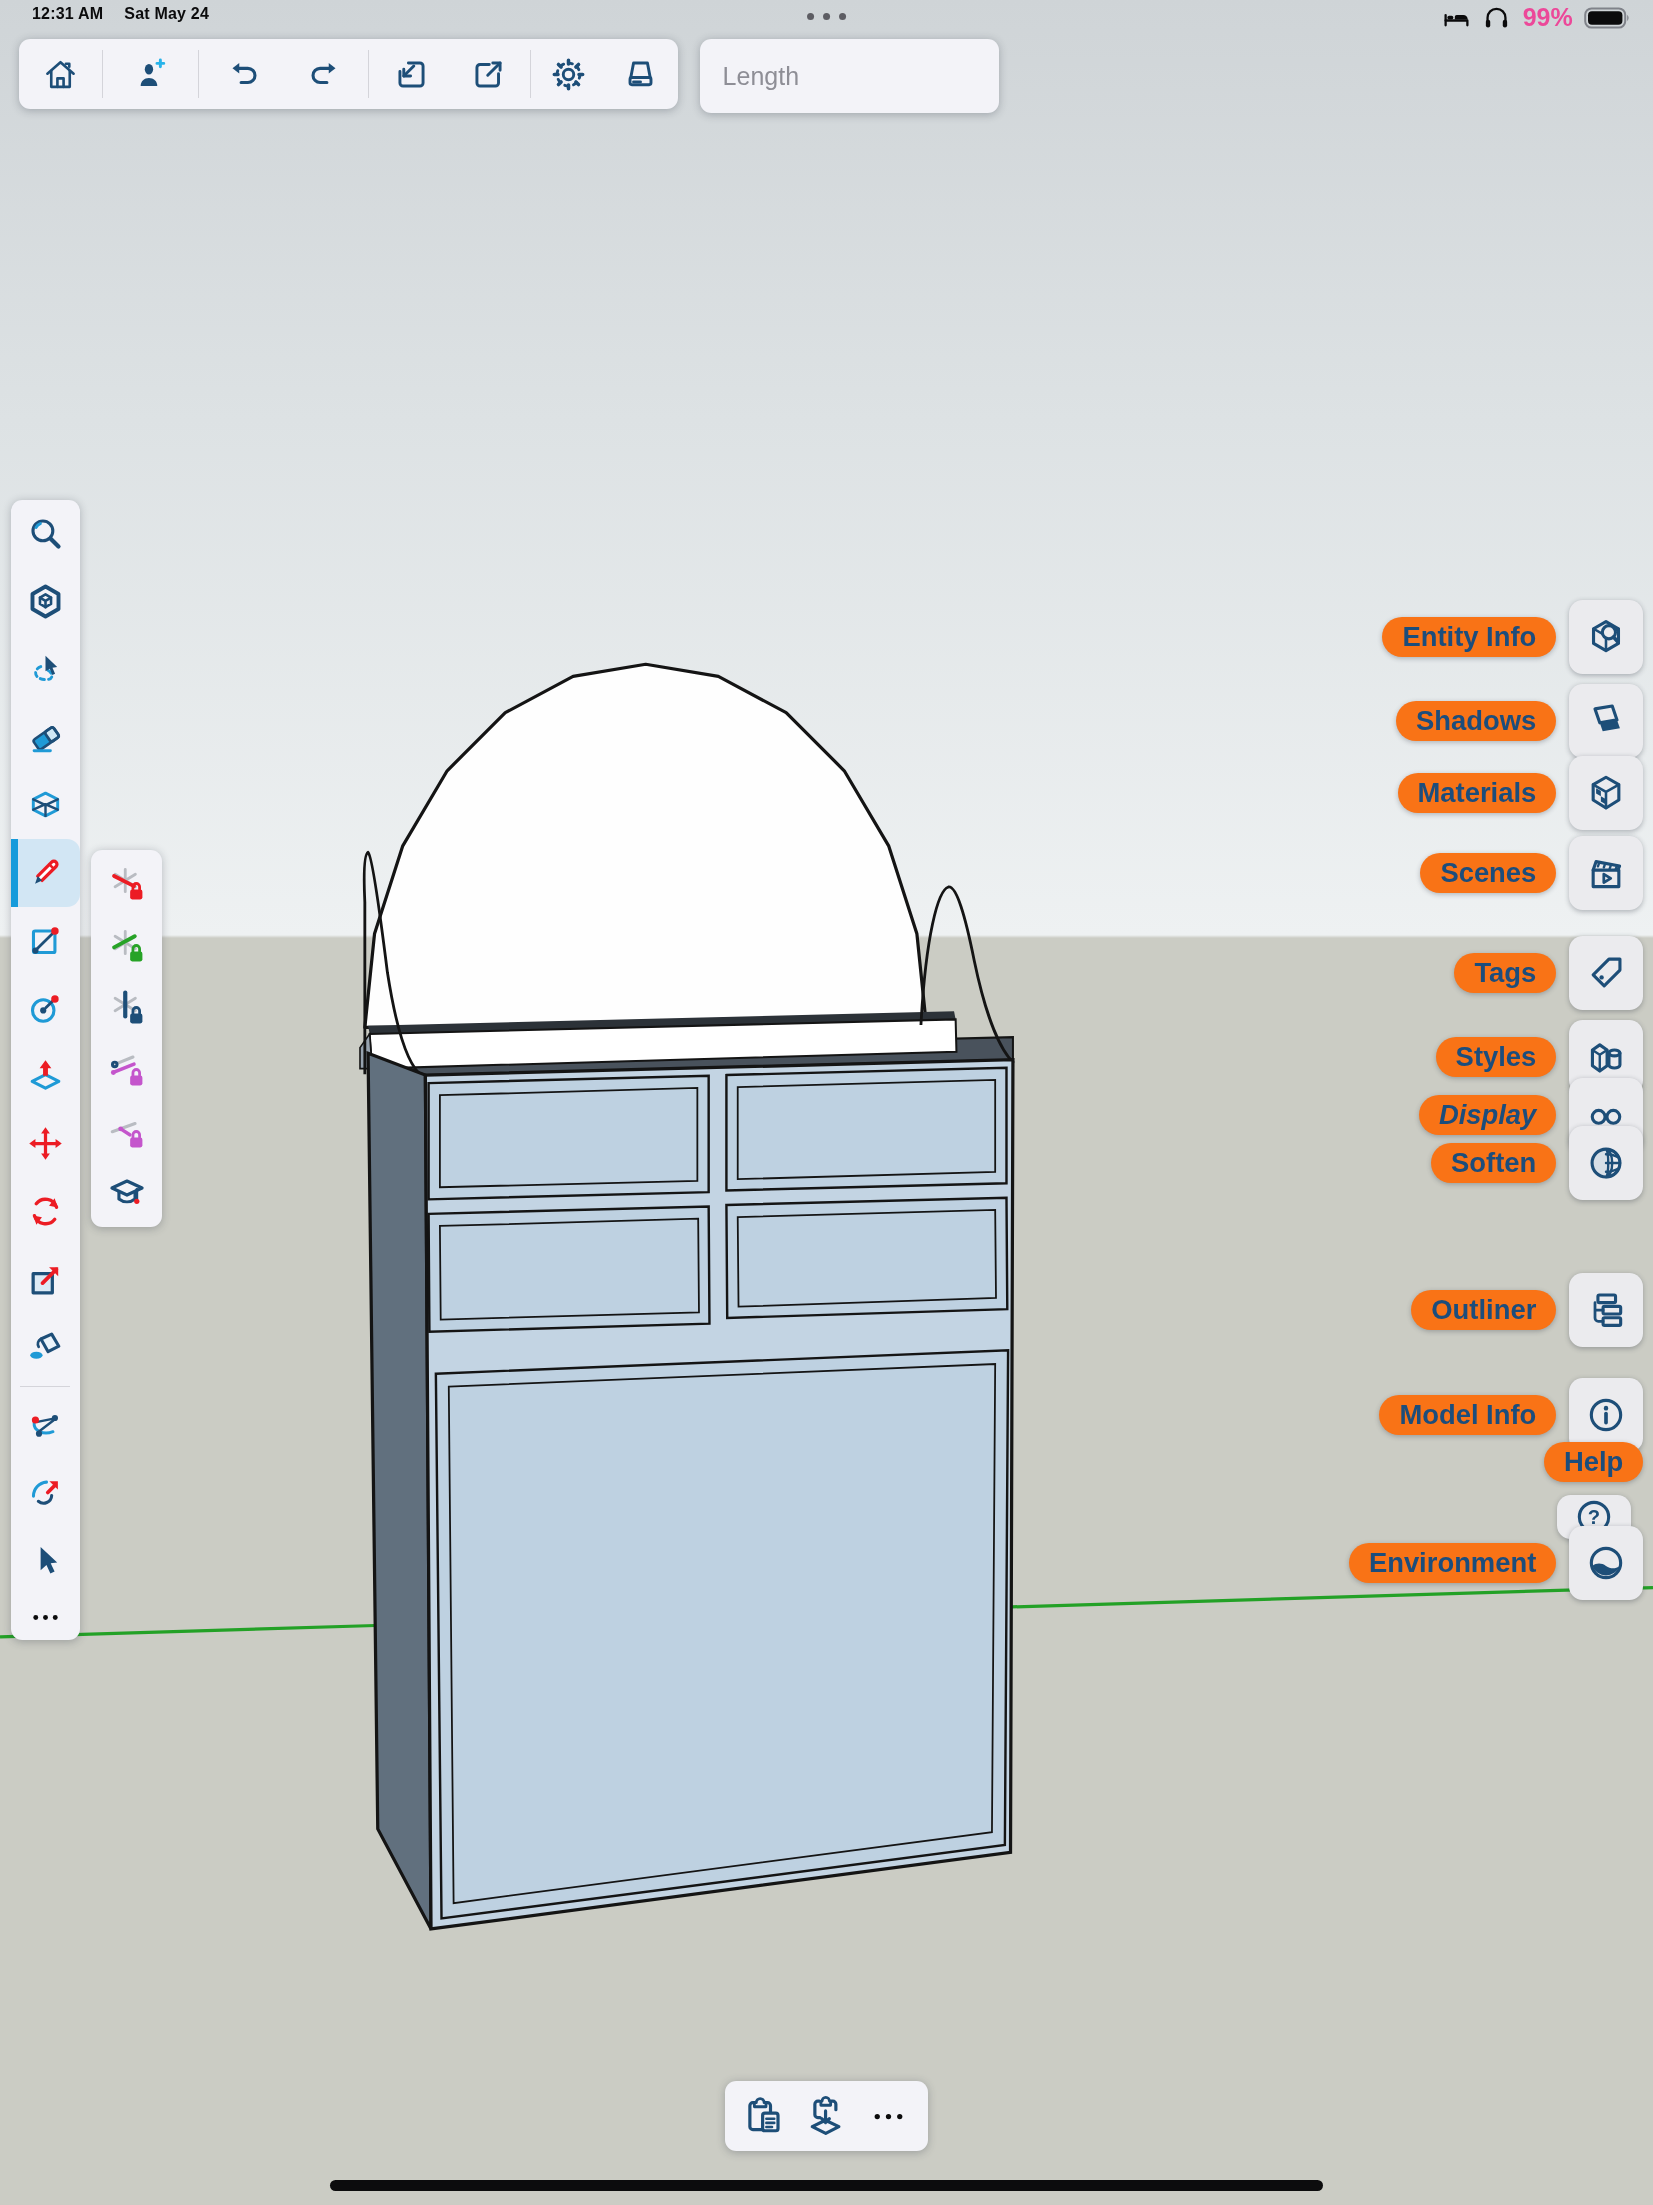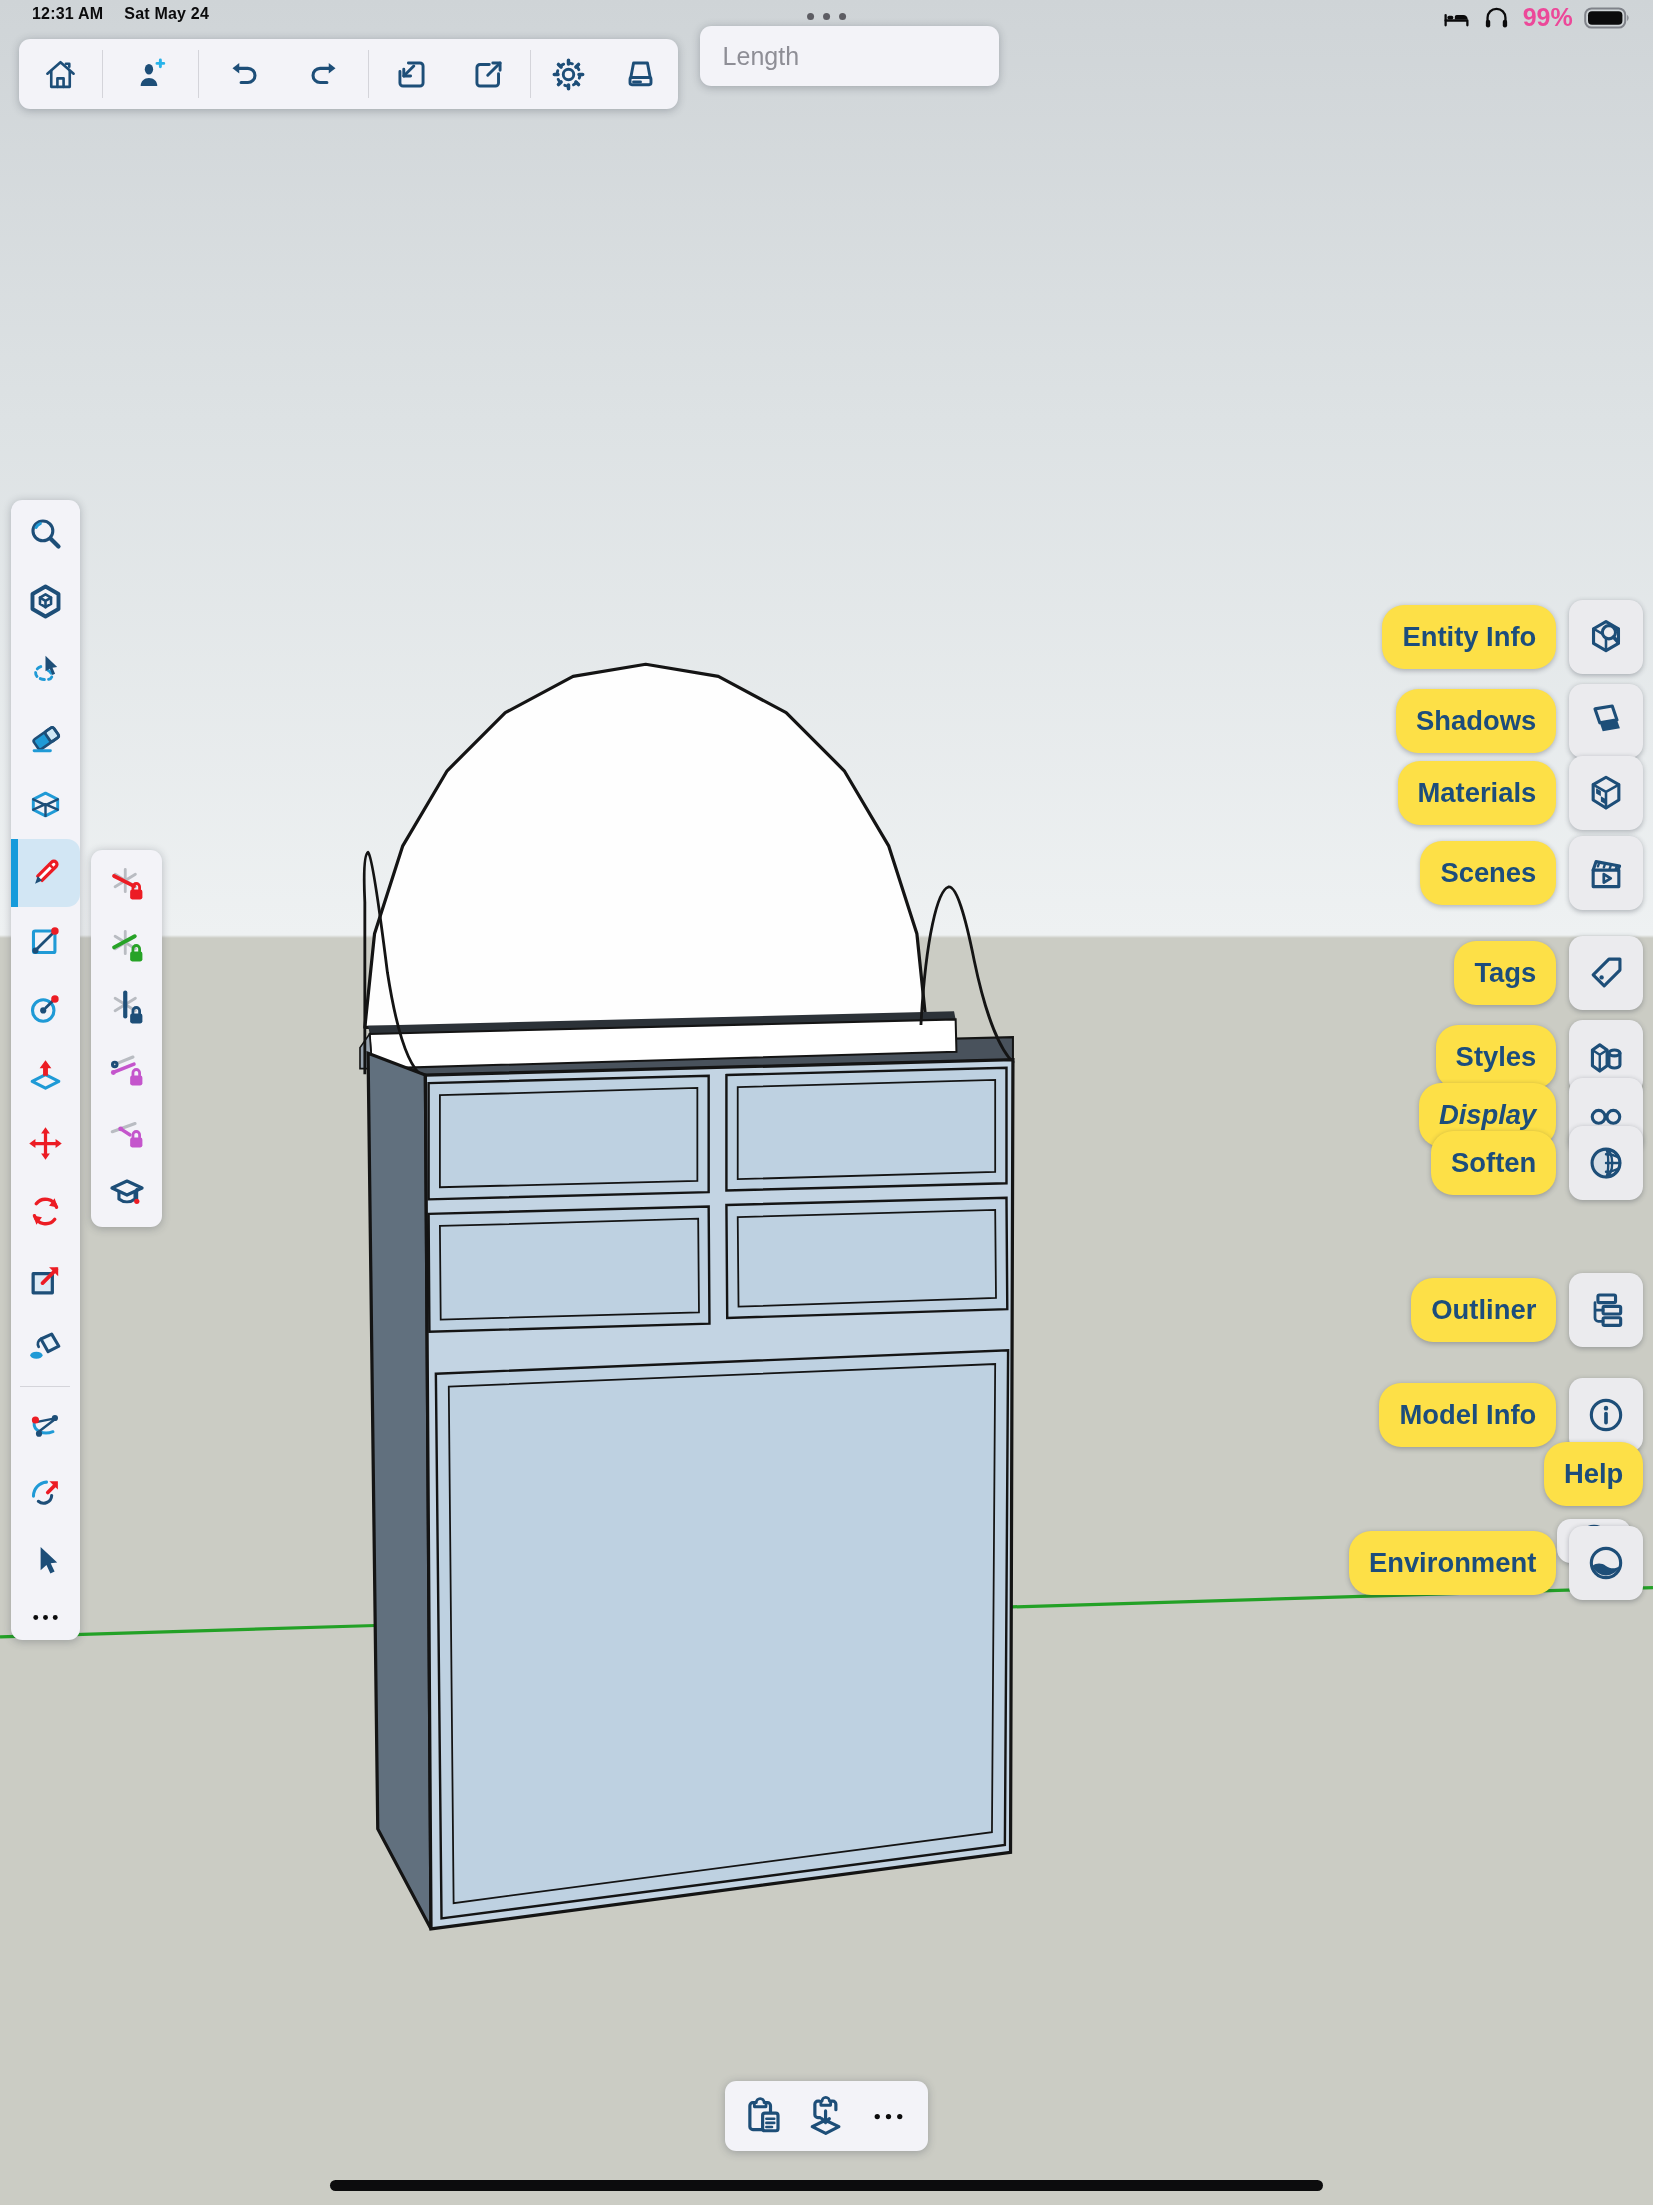--- a/index.html
+++ b/index.html
@@ -19,36 +19,36 @@
   .status-dots i{width:7.3px;height:7.3px;border-radius:50%;background:#5d5d63;display:block;}
   .status-right{position:absolute;right:21px;top:3.2px;display:flex;align-items:center;gap:11.3px;color:#ec4899;font-size:25px;font-weight:600;}
   
   .panel{position:absolute;background:#f3f3f8;border-radius:11.3px;box-shadow:0 1.6px 8px rgba(40,45,60,.28);}
   
   .toolbar-top{left:19.4px;top:39px;width:659px;height:70px;display:flex;align-items:center;}
   .tb-group{display:flex;align-items:center;justify-content:space-evenly;height:48px;flex:1;}
   .tb-group + .tb-group{border-left:1.6px solid #d4d4da;}
   .tb-btn{width:69px;height:57px;display:flex;align-items:center;justify-content:center;}
   
-  .length-field{left:700px;top:26px;width:299px;height:60px;display:flex;align-items:center;justify-content:center;}
+  .length-field{left:700px;top:39px;width:299px;height:74px;display:flex;align-items:center;justify-content:center;}
   .length-field input{border:0;outline:0;background:transparent;font-family:"Liberation Sans",sans-serif;font-size:25px;color:#3a3a40;padding:0 22.6px;width:100%;}
   .length-field input::placeholder{color:#8e8e96;}
   
   .toolbar-left{left:10.5px;top:500px;width:69px;height:1140px;display:flex;flex-direction:column;align-items:stretch;}
   .tool{height:68px;display:flex;align-items:center;justify-content:center;position:relative;}
   .tool.selected{background:#d2e6f4;border-radius:0 13px 13px 0;}
   .tool.selected::before{content:"";position:absolute;left:0;top:0;bottom:0;width:7.3px;background:#169bdb;border-radius:0;}
   .tool-divider{height:1.6px;background:#d4d4da;margin:4.8px 9.7px;}
   .tool-more{height:45px;display:flex;align-items:center;justify-content:center;}
   
   .flyout{left:91px;top:850px;width:71px;height:377px;display:flex;flex-direction:column;justify-content:space-evenly;align-items:center;}
   .fly-btn{width:58px;height:57px;display:flex;align-items:center;justify-content:center;}
   
   .right-row{position:absolute;right:9.7px;display:flex;align-items:center;gap:13px;height:74px;}
-  .pill{background:#fde047;border-radius:22px;box-shadow:0 1.6px 5.7px rgba(40,45,60,.30);padding:16px 20px;font-size:27.4px;font-weight:600;color:#1c4d7c;white-space:nowrap;}
+  .pill{background:#f97316;border-radius:22px;box-shadow:0 1.6px 5.7px rgba(40,45,60,.30);padding:4px 20px;font-size:27.4px;font-weight:600;color:#1c4d7c;white-space:nowrap;}
   .tile{width:74px;height:74px;background:#ebebee;border-radius:13.7px;box-shadow:0 1.6px 5.7px rgba(40,45,60,.30);display:flex;align-items:center;justify-content:center;}
   
   .toolbar-bottom{left:725px;top:2081px;width:203px;height:70px;display:flex;align-items:center;justify-content:space-evenly;}
   
   .home-indicator{position:absolute;left:330px;top:2180px;width:993px;height:10.5px;border-radius:5.7px;background:#0c0c0d;}
   
   .ic{stroke:#1d4e78;fill:none;stroke-width:1.7;stroke-linecap:round;stroke-linejoin:round;}
   .ic .fil{fill:#1d4e78;stroke:none;}
   .ic .blu{stroke:#1f9ad6;} .ic .bluf{fill:#1f9ad6;stroke:none;}
   .ic .redl{stroke:#ec1c24;} .ic .redf{fill:#ec1c24;stroke:none;}

